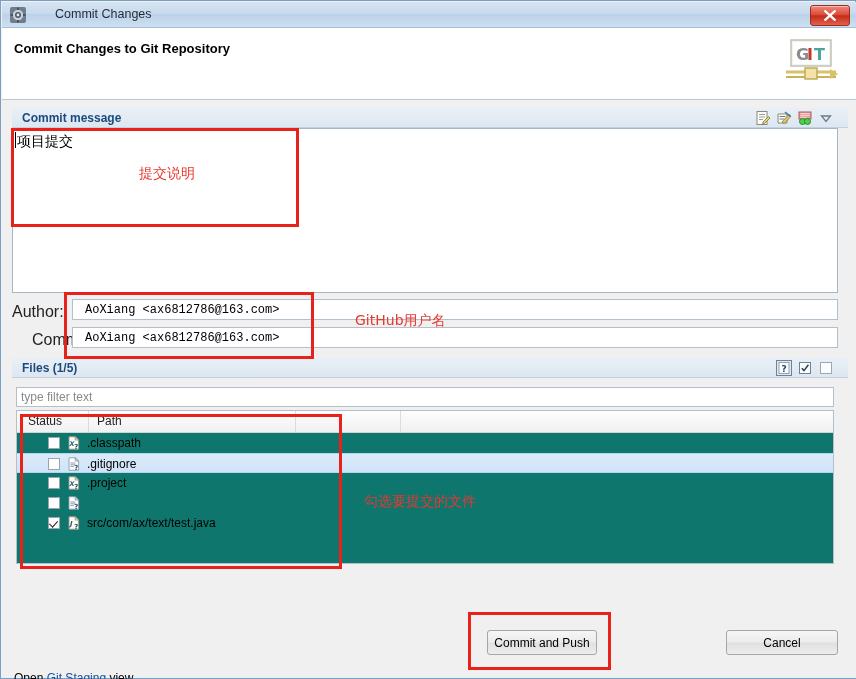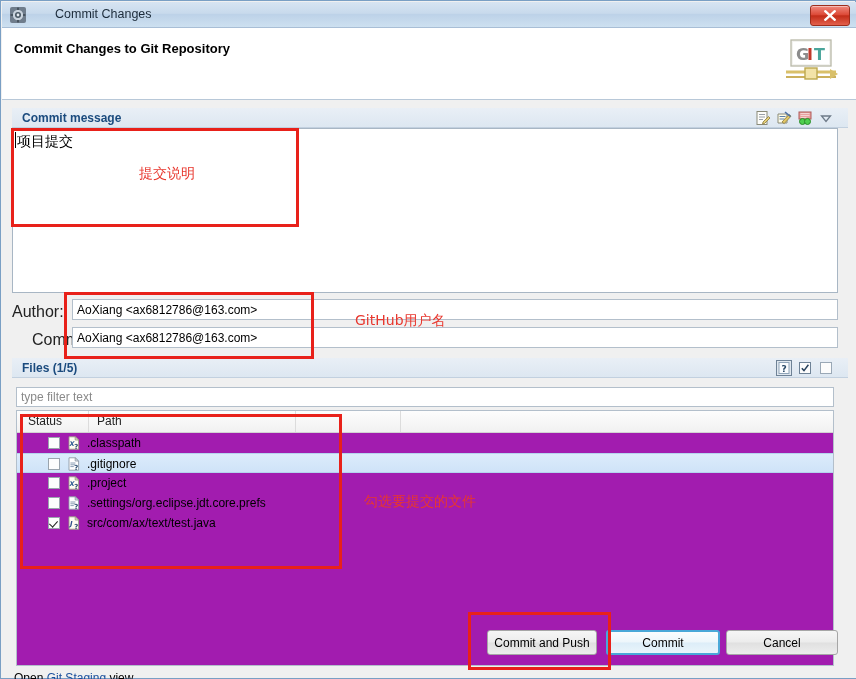--- a/index.html
+++ b/index.html
@@ -151,24 +151,24 @@
     position: absolute;
     font-size: 16px; color: #222;
     white-space: nowrap;
   }
   .field-input {
     position: absolute;
     height: 21px;
     background: #fff;
     border: 1px solid #b3bfcb;
     box-sizing: border-box;
-    font-family: Liberation Sans, sans-serif;
+    font-family: Liberation Mono, monospace;
     font-size: 12px;
     color: #000;
-    padding: 0 4px;
+    padding: 0 12px;
     line-height: 19px;
     outline: none;
   }
   #author-label   { left: 10px;  top: 203px; }
   #author-input   { left: 70px;  top: 199px; width: 766px; }
   #committer-label{ left: 10px;  top: 231px; margin-left: 20px; }
   #committer-input{ left: 70px;  top: 227px; width: 766px; }
 
   
   #files-bar { left: 10px; top: 258px; width: 836px; }
@@ -186,22 +186,22 @@
     padding: 0 4px;
     line-height: 18px;
     color: #ef4444;
     outline: none;
   }
   #filter-input::placeholder { color: #8a8a8a; }
 
   #file-table {
     position: absolute;
     left: 14px; top: 310px;
-    width: 818px; height: 256px;
-    background: #a21caf;
+    width: 818px; height: 154px;
+    background: #0f766e;
     border: 1px solid #b3bfcb;
     box-sizing: border-box;
     overflow: hidden;
   }
   #file-head {
     position: relative;
     height: 21px;
     background: linear-gradient(to bottom, #fdfdfd 0%, #f1f1f1 100%);
     border-bottom: 1px solid #d3d3d3;
   }
@@ -470,39 +470,37 @@
             <span class="row-path">.project</span>
           </div>
           <div class="file-row">
             <span class="row-check"></span>
             <span class="row-icon"><svg width="14" height="14" viewBox="0 0 14 14">
                 <path d="M2 .8h6.2L11.6 4v9.2H2Z" fill="#ffffff" stroke="#8f9aa6" stroke-width=".9"></path>
                 <path d="M8.2.8 11.6 4H8.2Z" fill="#dde5ec" stroke="#8f9aa6" stroke-width=".9"></path>
                 <path d="M3.4 6h5M3.4 7.8h5M3.4 9.6h3.4" stroke="#7d93ab" stroke-width=".9"></path>
                 <text x="7.2" y="12.8" font-family="DejaVu Sans, sans-serif" font-size="7" font-weight="bold" fill="#2a4a6e">?</text>
               </svg></span>
-            <span class="row-path">.settings/org.eclipse.jdt.core.prefs</span>
           </div>
           <div class="file-row">
             <span class="row-check checked"></span>
             <span class="row-icon"><svg width="14" height="14" viewBox="0 0 14 14">
                 <path d="M2 .8h6.2L11.6 4v9.2H2Z" fill="#fffdf2" stroke="#9a9a86" stroke-width=".9"></path>
                 <path d="M8.2.8 11.6 4H8.2Z" fill="#e8e6d4" stroke="#9a9a86" stroke-width=".9"></path>
                 <text x="3" y="9.8" font-family="DejaVu Sans, sans-serif" font-size="7" font-style="italic" font-weight="bold" fill="#2f4f8c">J</text>
                 <text x="7.2" y="12.8" font-family="DejaVu Sans, sans-serif" font-size="7" font-weight="bold" fill="#2a4a6e">?</text>
               </svg></span>
             <span class="row-path">src/com/ax/text/test.java</span>
           </div>
         </div>
     </div>
 
     <div id="open-staging"><span>Open </span><a>Git Staging</a><span> view</span></div>
 
     <button id="btn-commit-push" class="btn">Commit and Push</button>
-    <button id="btn-commit" class="btn default">Commit</button>
     <button id="btn-cancel" class="btn">Cancel</button>
   </div>
 
   <div id="anno-box-msg" class="anno-box"></div>
   <div id="anno-text-msg" class="anno-text">提交说明</div>
 
   <div id="anno-box-author" class="anno-box"></div>
   <div id="anno-text-author" class="anno-text">GitHub用户名</div>
 
   <div id="anno-box-files" class="anno-box"></div>

